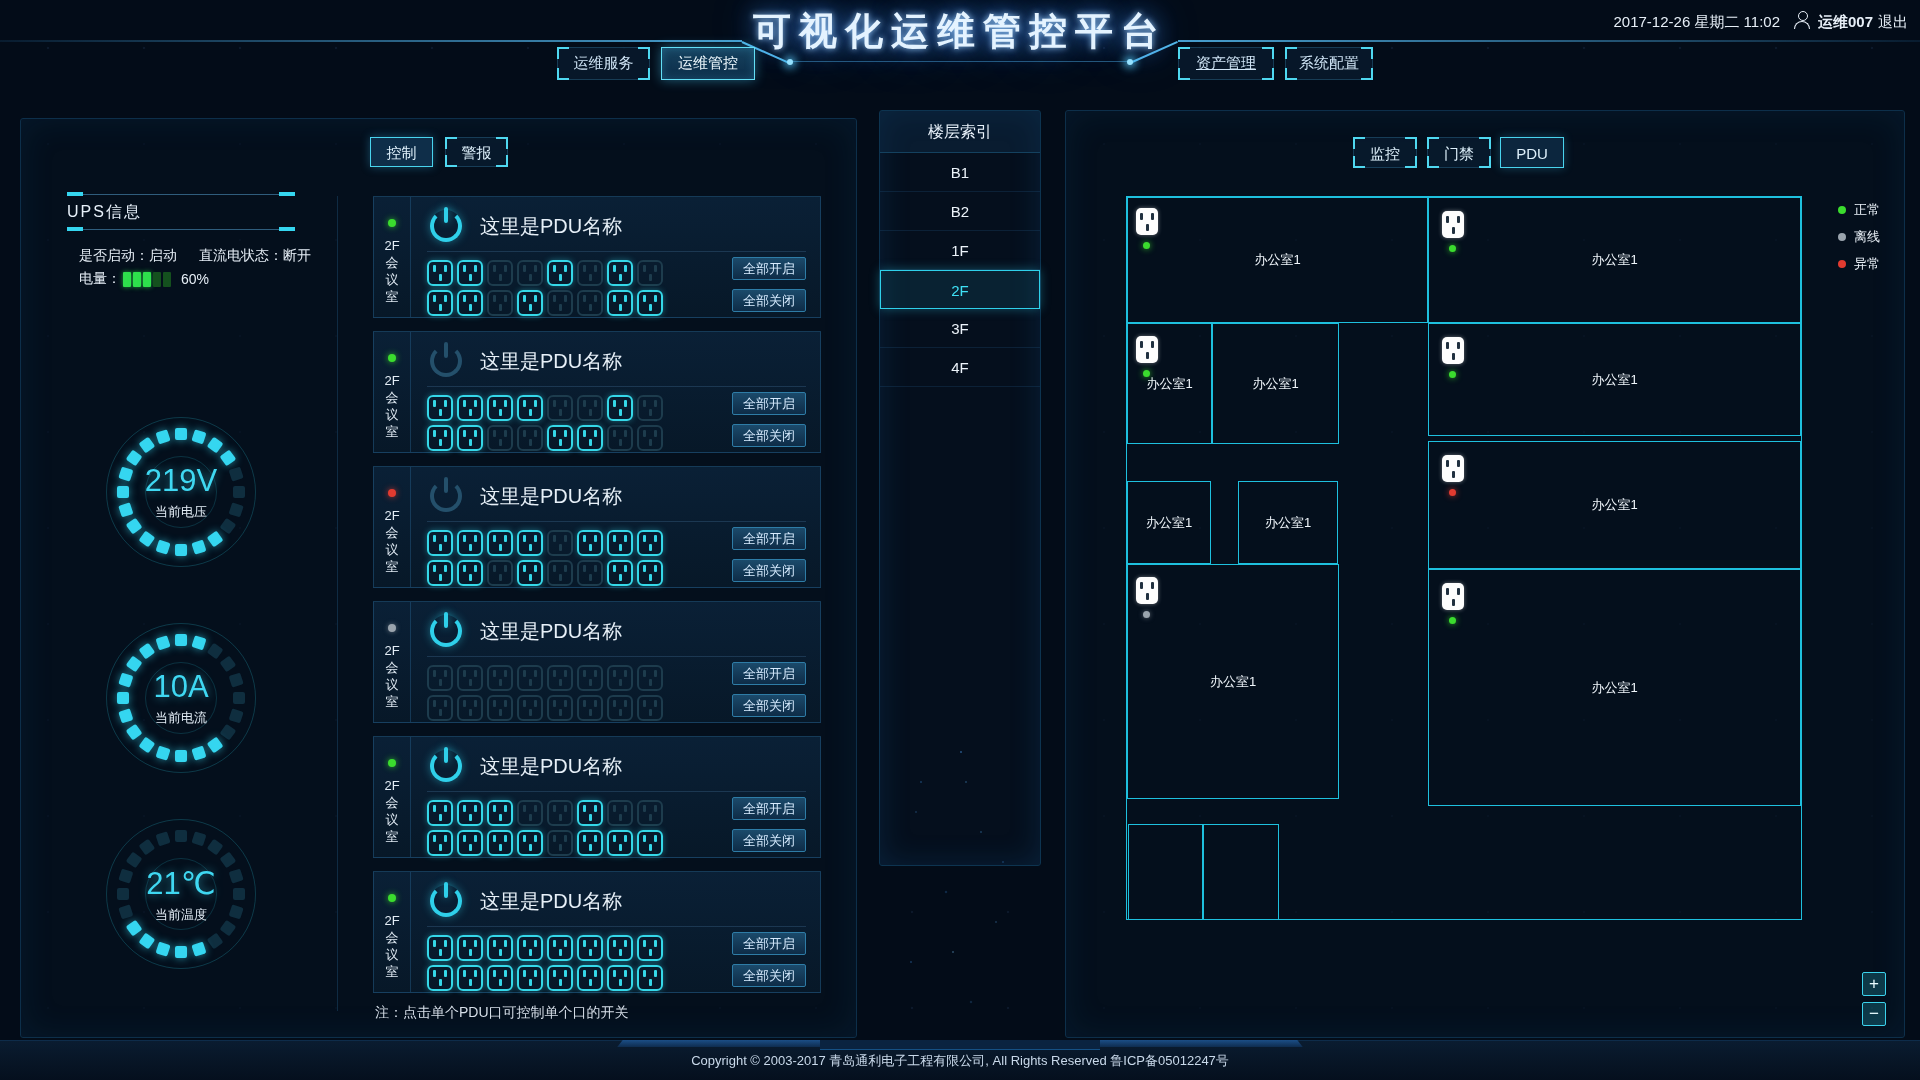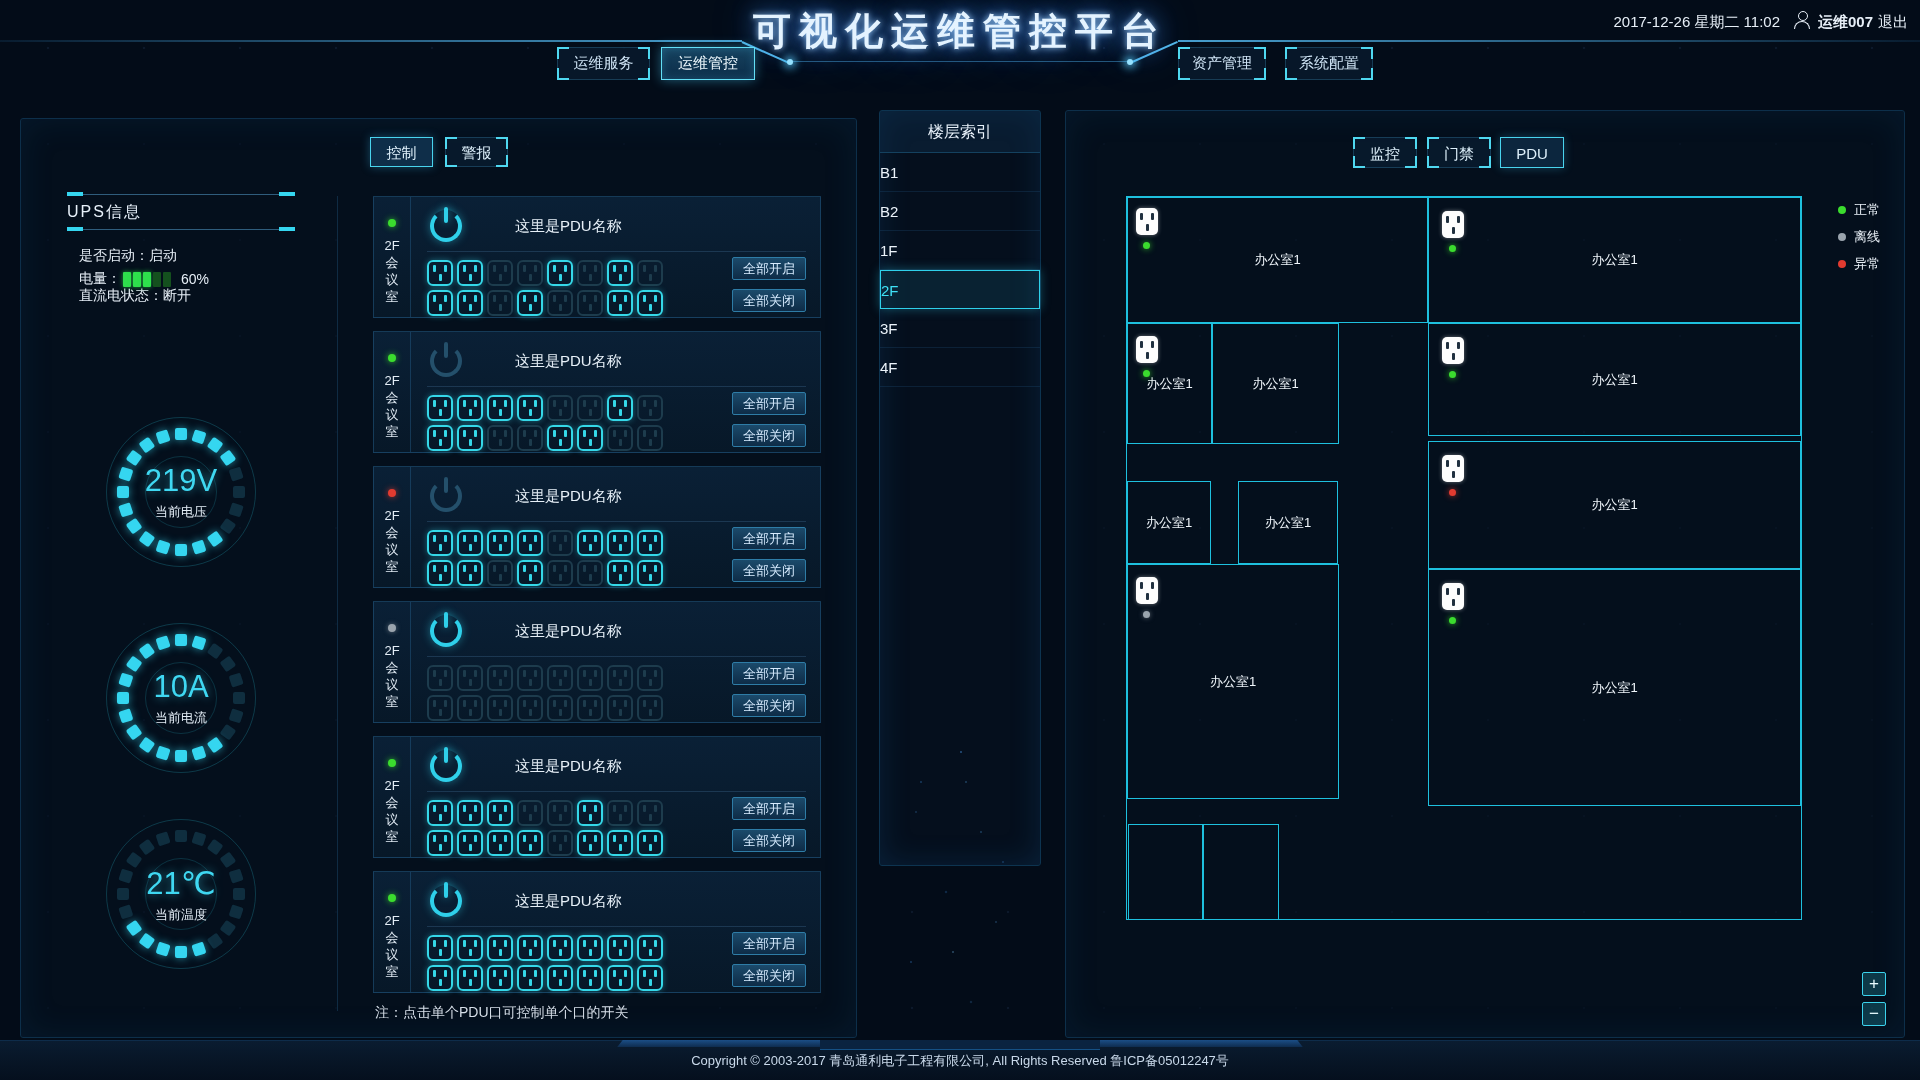--- a/index.html
+++ b/index.html
@@ -44,21 +44,21 @@
   .vdiv{position:absolute;left:337px;top:196px;width:1px;height:815px;background:rgba(45,120,170,.28);}
 
   
   .sec-head{position:absolute;left:67px;width:228px;height:40px;line-height:40px;text-align:left;
     font-size:16px;letter-spacing:2px;color:#e8f1fa;}
   .sec-head::before,.sec-head::after{content:"";position:absolute;left:0;right:0;height:5px;
     background-image:linear-gradient(#35d6f0,#35d6f0),linear-gradient(#35d6f0,#35d6f0),linear-gradient(rgba(90,170,220,.5),rgba(90,170,220,.5));
     background-size:16px 4px,16px 4px,100% 1px;background-position:left top,right top,center 2px;background-repeat:no-repeat;}
   .sec-head::before{top:0;}
   .sec-head::after{bottom:0;}
-  .ups-row{position:absolute;left:79px;font-size:14px;color:#e6eef6;display:flex;gap:22px;white-space:nowrap;flex-direction:column;}
+  .ups-row{position:absolute;left:79px;font-size:14px;color:#e6eef6;display:flex;gap:22px;white-space:nowrap;}
   .bat-row{position:absolute;left:79px;font-size:14px;color:#e6eef6;display:flex;align-items:center;}
   .bars{display:inline-flex;gap:2px;margin:0 10px 0 2px;}
   .bbar{width:8px;height:15px;background:#14501e;border-radius:1px;}
   .bbar.on{background:#2ee04c;box-shadow:0 0 5px rgba(46,224,76,.7);}
 
   
   .gauge{position:absolute;left:101px;width:160px;height:160px;}
   .gauge .ring{position:absolute;inset:5px;border:1px solid rgba(47,208,234,.22);border-radius:50%;}
   .gauge .inner{position:absolute;inset:44px;border:1px solid rgba(47,208,234,.18);border-radius:50%;}
   .gauge .segs{position:absolute;left:50%;top:50%;}
@@ -83,39 +83,39 @@
   .sdot.red,.rdot.red{background:#e23b30;box-shadow:0 0 6px rgba(226,59,48,.8);}
   .sdot.gray,.rdot.gray{background:#9aa4ad;box-shadow:0 0 5px rgba(154,164,173,.6);}
   .ploc{position:absolute;left:0;top:40px;width:36px;text-align:center;font-size:13px;line-height:17px;color:#e2ecf5;}
   .pbody{position:relative;flex:1;padding:4px 0 0 16px;box-sizing:border-box;}
   .phead{position:relative;height:50px;display:flex;align-items:center;border-bottom:1px solid rgba(95,155,205,.22);margin-right:14px;}
   .power{position:relative;width:38px;height:38px;margin-right:15px;flex:none;}
   .power::before{content:"";position:absolute;inset:3px;border:4px solid #24506b;border-radius:50%;border-top-color:transparent;}
   .power .pbar{position:absolute;left:50%;top:0;width:4px;height:16px;margin-left:-2px;background:#24506b;border-radius:2px;}
   .power.on::before{border-color:#2fd0ea;border-top-color:transparent;box-shadow:0 0 10px rgba(47,208,234,.45);}
   .power.on .pbar{background:#2fd0ea;box-shadow:0 0 8px rgba(47,208,234,.6);}
-  .pname{font-size:15px;color:#e7f0f8;margin-left:35px;}
+  .pname{font-size:20px;color:#e7f0f8;}
   .prows{margin-top:8px;display:flex;flex-direction:column;gap:4px;}
   .srow{display:flex;gap:4px;}
   .sock{position:relative;width:26px;height:26px;box-sizing:border-box;border:2px solid #1d3c4d;border-radius:6px;flex:none;cursor:pointer;}
   .sock i{position:absolute;background:#1d3c4d;border-radius:1px;}
   .sock .sa{left:4px;top:3px;width:3px;height:7px;}
   .sock .sb{right:4px;top:3px;width:3px;height:7px;}
   .sock .sc{left:50%;bottom:3px;width:3px;height:7px;margin-left:-1.5px;}
   .sock.on{border-color:#35d8e8;box-shadow:0 0 6px rgba(53,216,232,.4);}
   .sock.on i{background:#35d8e8;}
   .pbtns{position:absolute;right:14px;top:60px;display:flex;flex-direction:column;gap:9px;}
   .pbtn{width:74px;height:23px;font-size:13px;color:#d8ecff;background:linear-gradient(#1b4a6b,#0e2c47);
     border:1px solid #2e7ca6;border-radius:2px;cursor:pointer;font-family:inherit;padding:0;}
   .note{position:absolute;left:375px;top:1004px;font-size:14px;color:#d6dee8;}
 
   
   .floors-head{height:41px;line-height:41px;text-align:center;font-size:16px;color:#e7f0f9;
     border-bottom:1px solid #14415f;background:rgba(16,48,78,.4);}
-  .floor-item{position:relative;height:39px;line-height:39px;font-size:15px;color:#ecf3fa;
+  .floor-item{position:relative;height:39px;line-height:39px;text-align:center;font-size:15px;color:#ecf3fa;
     border-bottom:1px solid rgba(40,100,150,.22);box-sizing:border-box;cursor:pointer;}
   .floor-item.active{border:1px solid #2fd0ea;background:rgba(47,208,234,.10);color:#3fe0f5;
     box-shadow:0 0 10px rgba(47,208,234,.35);}
   .speckles{position:absolute;left:80px;top:640px;width:2px;height:2px;border-radius:50%;background:rgba(70,150,230,.5);
     box-shadow:-40px 30px 0 rgba(60,140,220,.35),20px 80px 0 rgba(80,170,240,.3),-15px 140px 1px rgba(50,130,210,.4),
       35px 170px 0 rgba(90,180,250,.25),-50px 210px 0 rgba(60,140,220,.35),10px 250px 1px rgba(80,160,235,.3),
       -30px 290px 0 rgba(55,135,215,.4),28px 320px 0 rgba(95,185,250,.22),-8px 200px 0 rgba(120,200,255,.35),
       42px 110px 0 rgba(60,140,220,.3),-45px 60px 0 rgba(70,150,230,.25),5px 30px 0 rgba(90,180,250,.3);}
 
   
@@ -161,21 +161,21 @@
   <div class="glowdot" style="left:1127px;top:59px;"></div>
 
   <div class="title">可视化运维管控平台</div>
   <div class="datetime">2017-12-26 星期二  11:02</div>
   <span class="user-icon"></span>
   <div class="username">运维007</div>
   <div class="logout">退出</div>
 
   <div class="nav-btn brk" style="left:557px;width:93px;">运维服务</div>
   <div class="nav-btn active" style="left:661px;width:94px;">运维管控</div>
-  <div class="nav-btn brk" style="left:1178px;width:88px;">资产管理</div>
+  <div class="nav-btn brk" style="left:1178px;width:96px;text-decoration:underline;">资产管理</div>
   <div class="nav-btn brk" style="left:1285px;width:88px;">系统配置</div>
 
   <div class="panel panel-left"></div>
   <div class="vdiv"></div>
 
   <div class="sec-head" style="top:192px;">UPS信息</div>
   <div class="ups-row" style="top:247px;">
     <span>是否启动：启动</span>
     <span>直流电状态：断开</span>
   </div>

